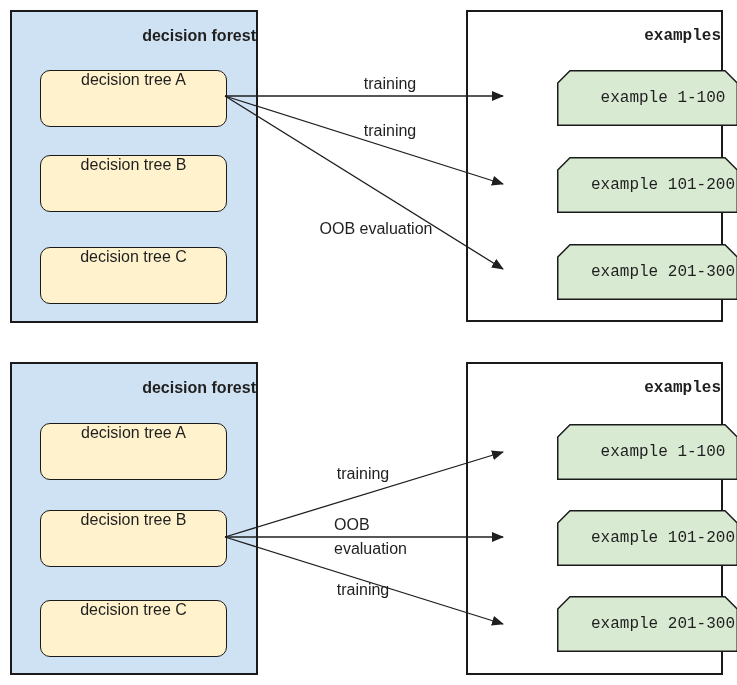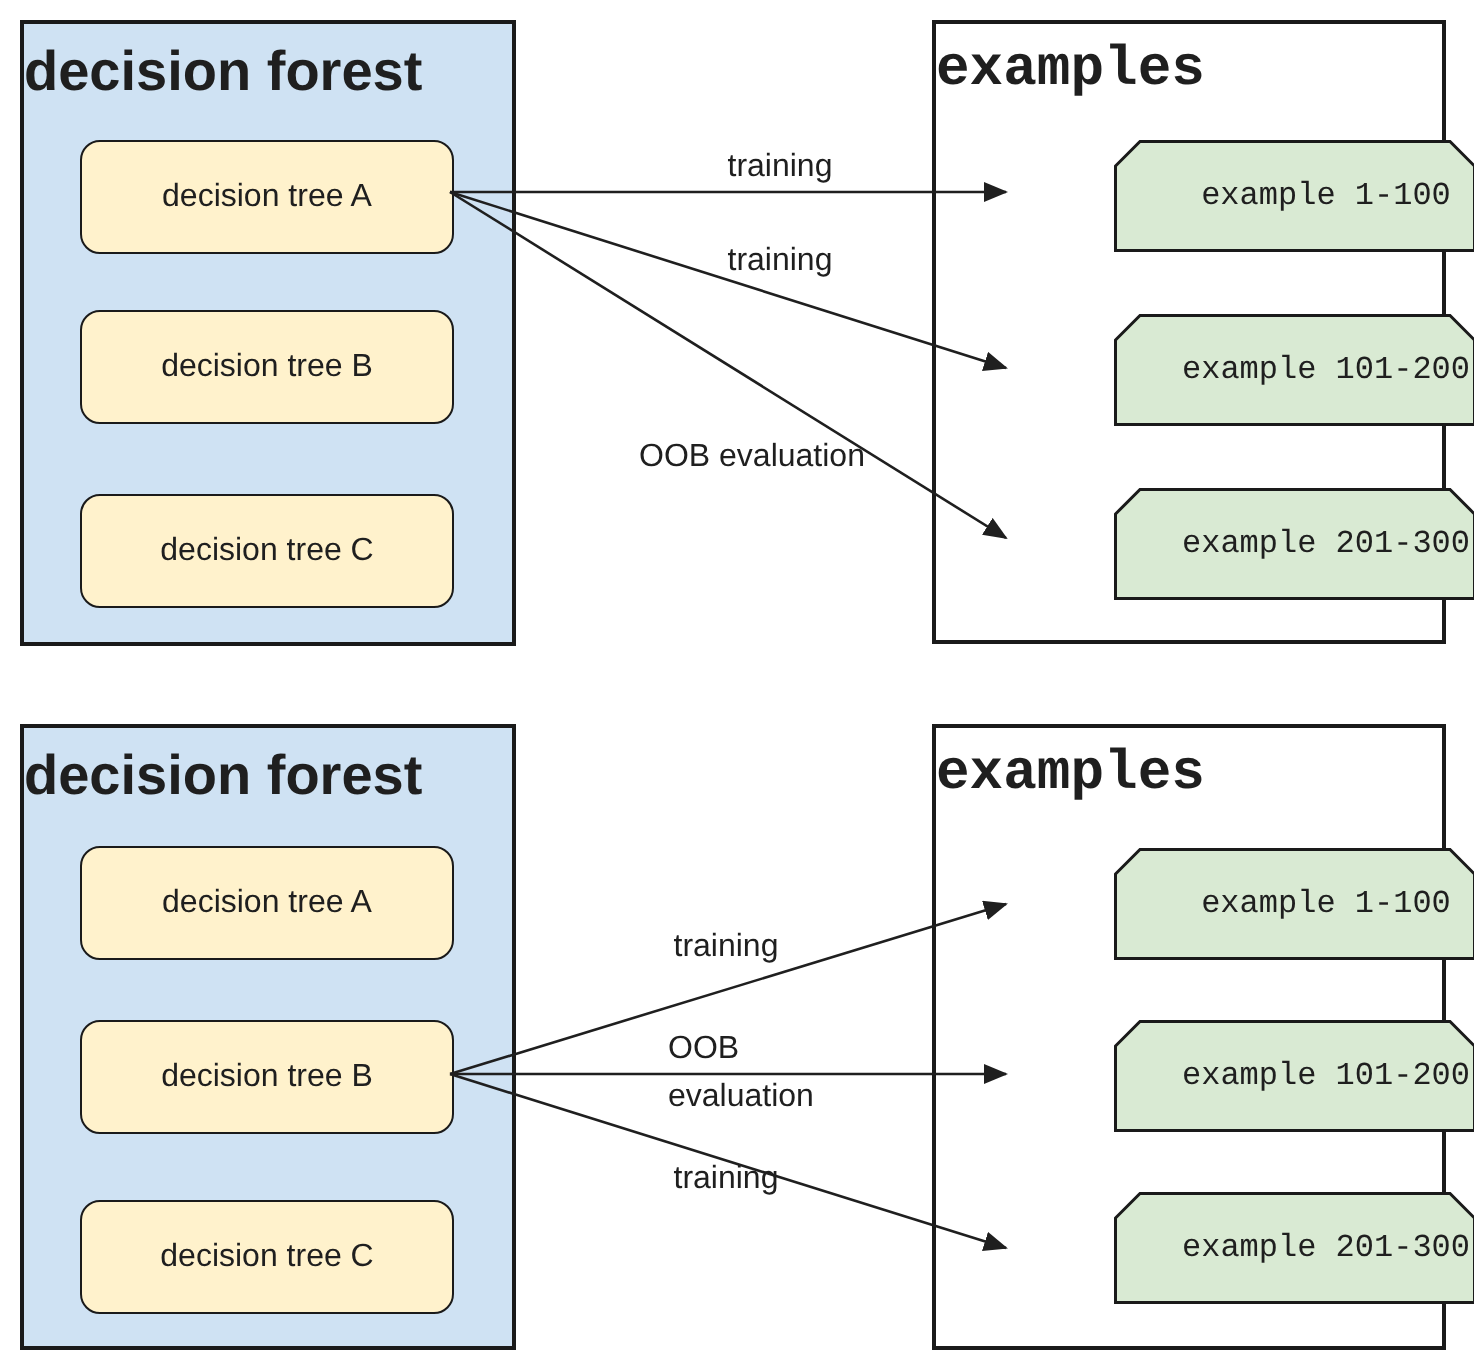--- a/index.html
+++ b/index.html
@@ -27,36 +27,36 @@
     position: absolute;
     border: 2px solid var(--outline);
   }
   .panel-box.forest { background: var(--forest-fill); }
   .panel-box.examples { background: var(--background); font-family: Liberation Mono, monospace; }
   .panel-title {
     position: absolute;
     top: 12px;
     left: 0;
     width: 100%;
-    text-align: left;
-    font-size: 28px;
+    text-align: right;
+    font-size: 16px;
     font-weight: bold;
     line-height: 24px;
     color: var(--text);
   }
   .tree-node {
     position: absolute;
     left: 28px;
     width: 187px;
     height: 57px;
     background: var(--tree-fill);
     border: 1.5px solid var(--outline);
     border-radius: 10px;
     display: flex;
-    align-items: center;
+    align-items: flex-start;
     justify-content: center;
     font-size: 16px;
     color: var(--text);
   }
   .example-node {
     position: absolute;
     left: 41px;
     width: 212px;
     height: 56px;
     display: flex;

